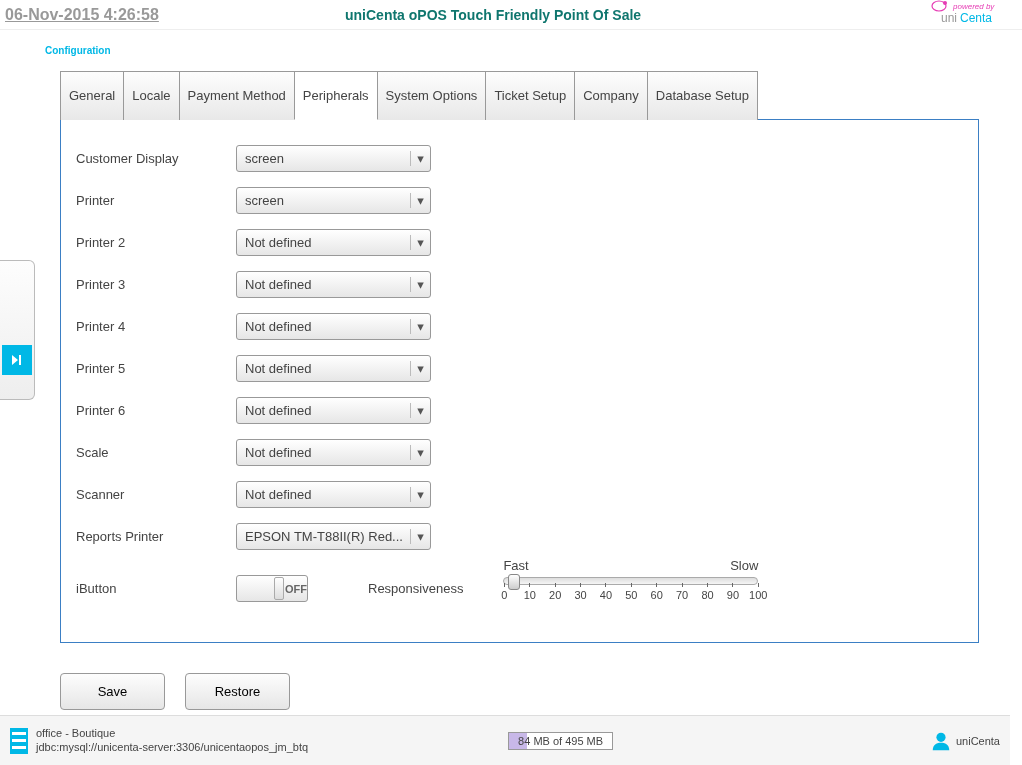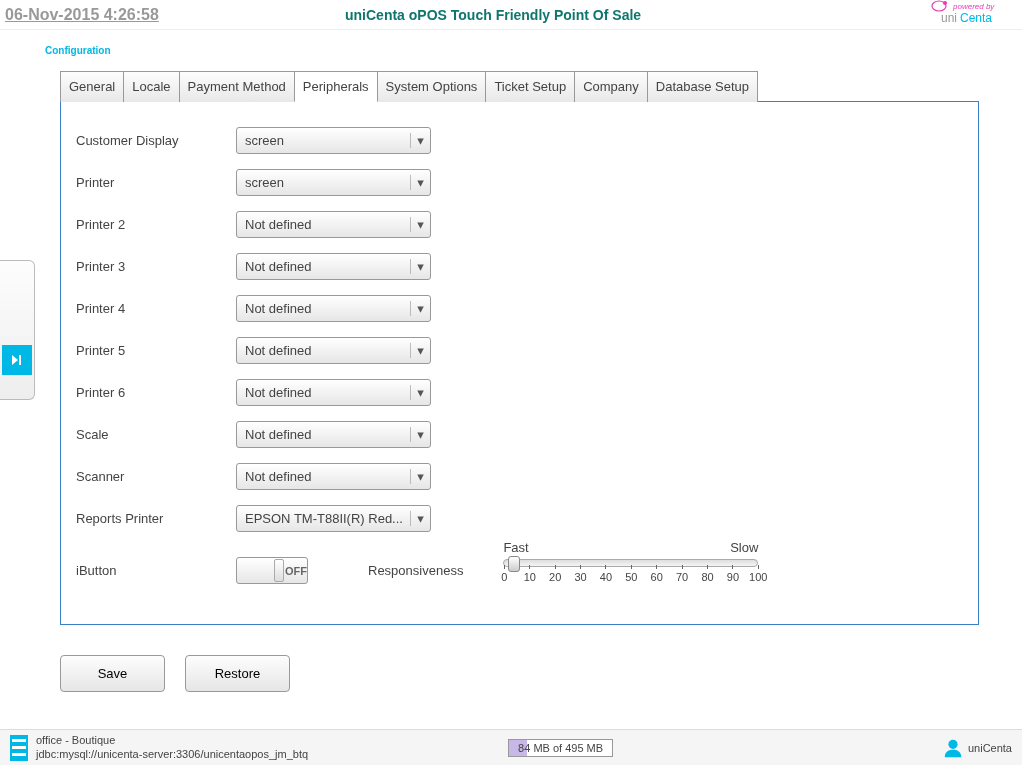--- a/index.html
+++ b/index.html
@@ -10,21 +10,21 @@
 .app-title { font-size: 14px; color: #0f766e; font-weight: bold; flex: 1; text-align: left; }
 .powered-by { width: 90px; text-align: right; }
 .powered-by svg { width: 90px; height: 26px; }
 
 .section-title { color: #00b8e6; font-weight: bold; font-size: 10px; margin: 15px 0 15px 45px; }
 
 .side-tab { position: absolute; left: 0; top: 260px; width: 35px; height: 140px; background: linear-gradient(#fdfdfd,#eee); border: 1px solid #bbb; border-left: none; border-radius: 0 6px 6px 0; display: flex; align-items: center; justify-content: center; }
 .side-tab-inner { width: 30px; height: 30px; background: #00b8e6; display: flex; align-items: center; justify-content: center; color: #fff; font-weight: bold; margin-top: 60px; }
 
 .tabs-row { margin-left: 60px; display: flex; }
-.tab { padding: 7px 8px; border: 1px solid #999; border-bottom: none; background: linear-gradient(#fdfdfd,#e8e8e8); font-size: 13px; cursor: pointer; margin-right: -1px; }
+.tab { padding: 16px 8px; border: 1px solid #999; border-bottom: none; background: linear-gradient(#fdfdfd,#e8e8e8); font-size: 13px; cursor: pointer; margin-right: -1px; }
 .tab.active { background: #fff; position: relative; z-index: 2; border-bottom: 1px solid #fff; }
 
 .panel { margin-left: 60px; width: 919px; height: 524px; border: 1px solid #3b7fc4; padding: 25px 15px; margin-top: -1px; }
 
 .form-row { display: flex; align-items: center; margin-bottom: 15px; height: 27px; }
 .form-label { width: 160px; font-size: 13px; color: #444; }
 .dropdown { width: 195px; height: 27px; border: 1px solid #999; border-radius: 3px; background: linear-gradient(#fff,#e6e6e6); display: flex; align-items: center; justify-content: space-between; padding: 0 4px 0 8px; cursor: pointer; font-size: 13px; }
 .dropdown .arrow { width: 16px; text-align: center; color: #555; border-left: 1px solid #bbb; padding-left: 4px; }
 
 .toggle { width: 72px; height: 27px; border: 1px solid #999; border-radius: 3px; background: linear-gradient(#fff,#e6e6e6); display: flex; align-items: center; cursor: pointer; padding-left: 36px; }
@@ -38,21 +38,21 @@
 .slider-track { height: 8px; background: linear-gradient(#ddd,#f5f5f5); border: 1px solid #aaa; border-radius: 4px; position: relative; margin-bottom: 2px; }
 .slider-thumb { position: absolute; left: 4px; top: -4px; width: 12px; height: 16px; background: linear-gradient(#fff,#ccc); border: 1px solid #888; border-radius: 3px; }
 .slider-ticks { display: flex; justify-content: space-between; font-size: 11px; color: #444; }
 .tick { position: relative; width: 1px; text-align: center; }
 .tick::before { content: ''; position: absolute; top: -4px; left: 50%; width: 1px; height: 4px; background: #666; }
 .tick span { position: absolute; left: -10px; width: 22px; top: 2px; }
 
 .action-buttons { margin: 30px 0 0 60px; display: flex; gap: 20px; }
 .btn { width: 105px; height: 37px; border: 1px solid #999; border-radius: 4px; background: linear-gradient(#fdfdfd,#e6e6e6); font-size: 13px; cursor: pointer; }
 
-.footer { position: absolute; bottom: 0; left: 0; right: 0; height: 36px; background: #f5f5f5; border-top: 1px solid #ddd; display: flex; align-items: center; padding: 0 10px; font-size: 11px; }
+.footer { position: absolute; bottom: 0; left: 0; right: 12px; height: 50px; background: #f5f5f5; border-top: 1px solid #ddd; display: flex; align-items: center; padding: 0 10px; font-size: 11px; }
 .footer-db-icon { width: 18px; height: 26px; background: #00b8e6; margin-right: 8px; display: flex; flex-direction: column; justify-content: space-around; padding: 3px 2px; }
 .footer-db-icon div { height: 3px; background: #fff; }
 .footer-info { line-height: 1.2; }
 .footer-mem { margin-left: 200px; display: flex; align-items: center; }
 .mem-bar { width: 105px; height: 18px; border: 1px solid #999; background: #fff; position: relative; margin-right: 10px; }
 .mem-fill { height: 100%; background: #c8b8e8; width: 17%; }
 .mem-text { position: absolute; inset: 0; display: flex; align-items: center; justify-content: center; font-size: 11px; }
 .footer-user { margin-left: auto; display: flex; align-items: center; gap: 4px; }
 .user-icon { width: 22px; height: 22px; }
 </style>

